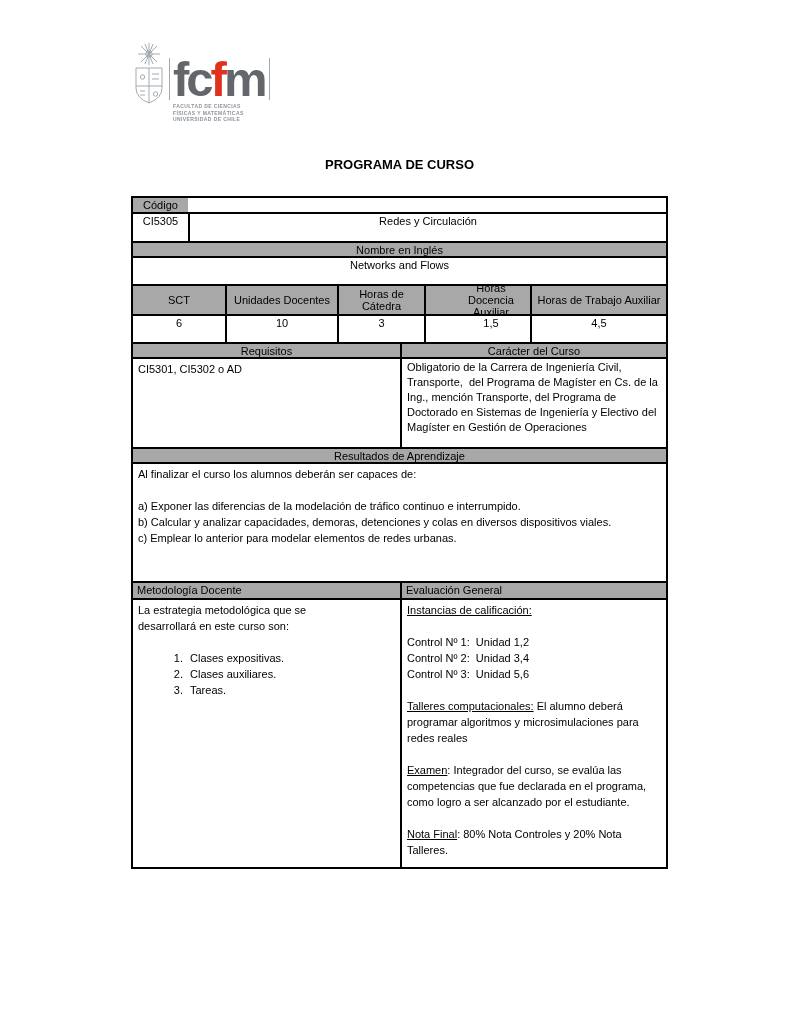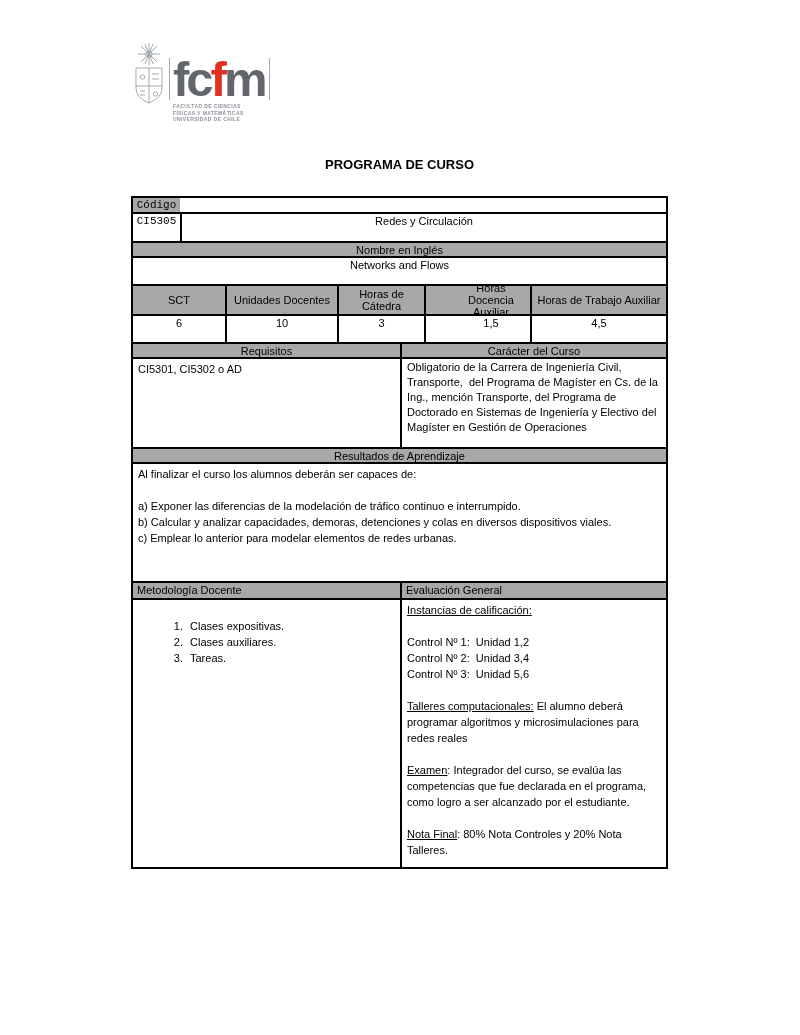--- a/index.html
+++ b/index.html
@@ -41,21 +41,21 @@
   .row { display:flex; border-top:2px solid #000; box-sizing:border-box; }
   .row:first-child { border-top:none; }
   .cell { box-sizing:border-box; overflow:hidden; }
   .cell + .cell { border-left:2px solid #000; }
   .h { background:#a8a8a8; }
   .cc { display:flex; align-items:center; justify-content:center; text-align:center; }
   .ct { text-align:center; padding-top:1px; }
   .grow { flex:1; min-width:0; }
   .pad { padding:2px 5px; line-height:16px; }
 
-  .w-code { width:47px;font-family:Liberation Mono, monospace; }
+  .w-code { width:55px; }
   .w-sct  { width:92px; }
   .w-ud   { width:112px; }
   .w-hc   { width:87px; }
   .w-hda  { width:106px;padding-left:26px; }
   .w-left { width:267px; }
 
   .r1 { height:14px; }  .r2 { height:29px; }
   .r3 { height:15px; }  .r4 { height:28px; }
   .r5 { height:30px; }  .r6 { height:28px; }
   .r7 { height:15px; }  .r8 { height:90px; }
@@ -172,20 +172,21 @@
       </div>
     </div>
 
     <div class="row r11">
       <div class="cell h hl w-left">Metodología Docente</div>
       <div class="cell h hl grow">Evaluación General</div>
     </div>
 
     <div class="row r12">
       <div class="cell pad w-left">
+        <p class="narrow">La estrategia metodológica que se desarrollará en este curso son:</p>
         <ol>
           <li>Clases expositivas.</li>
           <li>Clases auxiliares.</li>
           <li>Tareas.</li>
         </ol>
       </div>
       <div class="cell eval grow">
         <p><span class="u">Instancias de calificación:</span></p>
         <p class="sp"></p>
         <p class="pre">Control Nº 1:  Unidad 1,2</p>

